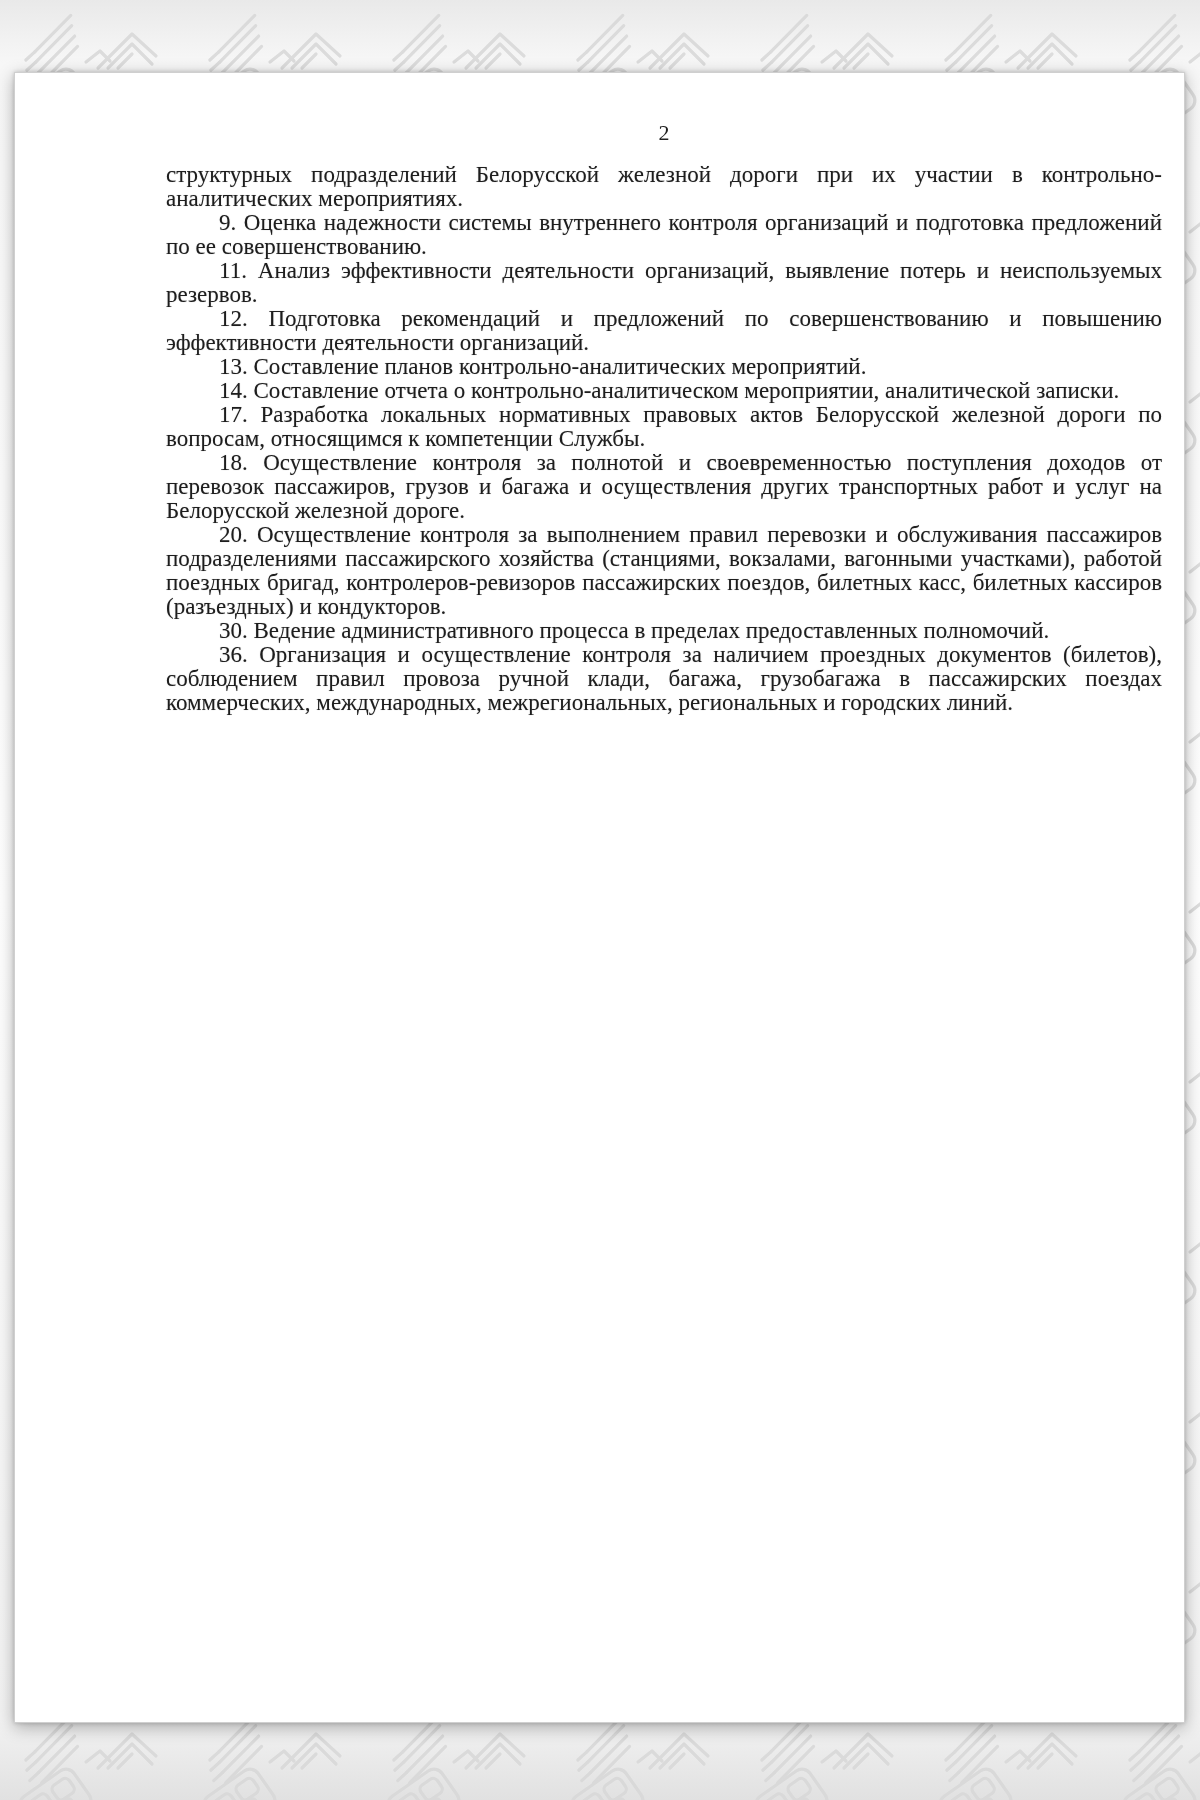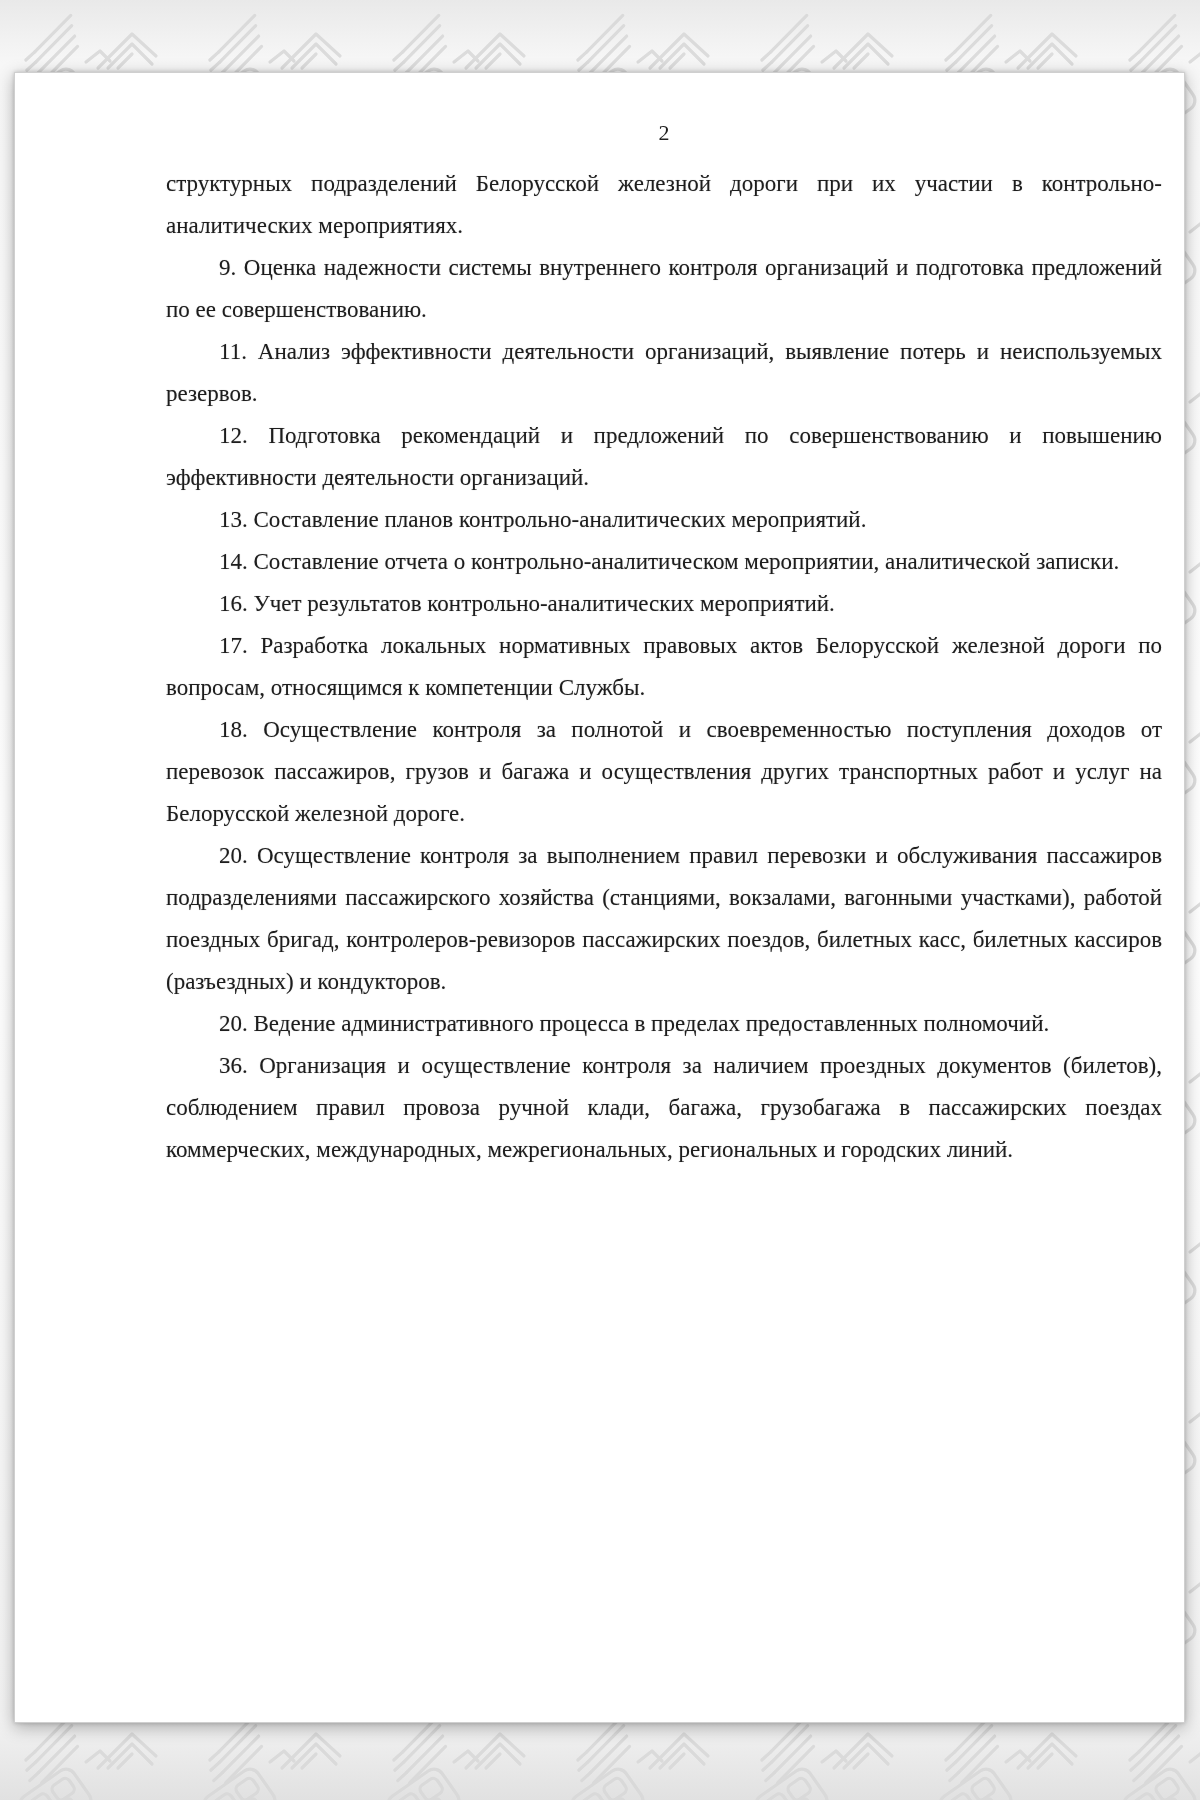--- a/index.html
+++ b/index.html
@@ -35,21 +35,21 @@
     margin: 46px 22px 0 151px;
     text-align: center;
     font-size: 22px;
     line-height: 28px;
     color: #1f1f1f;
   }
   .text-block {
     margin: 16px 22px 0 151px;
     width: 996px;
     font-size: 23px;
-    line-height: 42px;
+    line-height: 24px;
     color: #1d1d1d;
     text-align: justify;
     text-shadow: 0 0 1px rgba(40,40,40,0.35);
   }
   .text-block p {
     margin: 0;
     padding: 0;
     text-indent: 53px;
   }
   .text-block p.cont {
@@ -111,20 +111,19 @@
 
 <div class="paper">
   <div class="page-number">2</div>
   <div class="text-block">
     <p class="cont">структурных подразделений Белорусской железной дороги при их участии в контрольно-аналитических мероприятиях.</p>
     <p>9. Оценка надежности системы внутреннего контроля организаций и подготовка предложений по ее совершенствованию.</p>
     <p>11. Анализ эффективности деятельности организаций, выявление потерь и неиспользуемых резервов.</p>
     <p>12. Подготовка рекомендаций и предложений по совершенствованию и повышению эффективности деятельности организаций.</p>
     <p>13. Составление планов контрольно-аналитических мероприятий.</p>
     <p>14. Составление отчета о контрольно-аналитическом мероприятии, аналитической записки.</p>
-    <p>16. Учет результатов контрольно-аналитических мероприятий.</p>
     <p>17. Разработка локальных нормативных правовых актов Белорусской железной дороги по вопросам, относящимся к компетенции Службы.</p>
     <p>18. Осуществление контроля за полнотой и своевременностью поступления доходов от перевозок пассажиров, грузов и багажа и осуществления других транспортных работ и услуг на Белорусской железной дороге.</p>
     <p>20. Осуществление контроля за выполнением правил перевозки и обслуживания пассажиров подразделениями пассажирского хозяйства (станциями, вокзалами, вагонными участками), работой поездных бригад, контролеров-ревизоров пассажирских поездов, билетных касс, билетных кассиров (разъездных) и кондукторов.</p>
-    <p>20. Ведение административного процесса в пределах предоставленных полномочий.</p>
+    <p>30. Ведение административного процесса в пределах предоставленных полномочий.</p>
     <p>36. Организация и осуществление контроля за наличием проездных документов (билетов), соблюдением правил провоза ручной клади, багажа, грузобагажа в пассажирских поездах коммерческих, международных, межрегиональных, региональных и городских линий.</p>
   </div>
 </div>
 
 </body></html>

